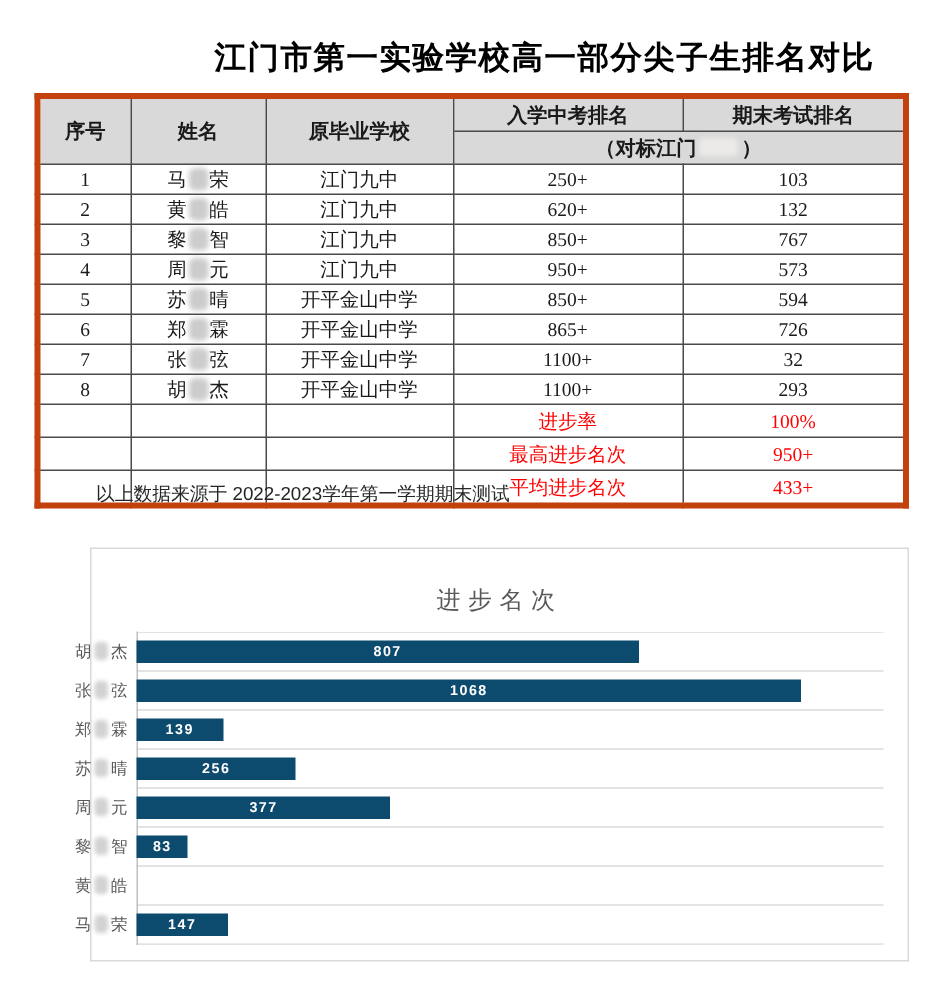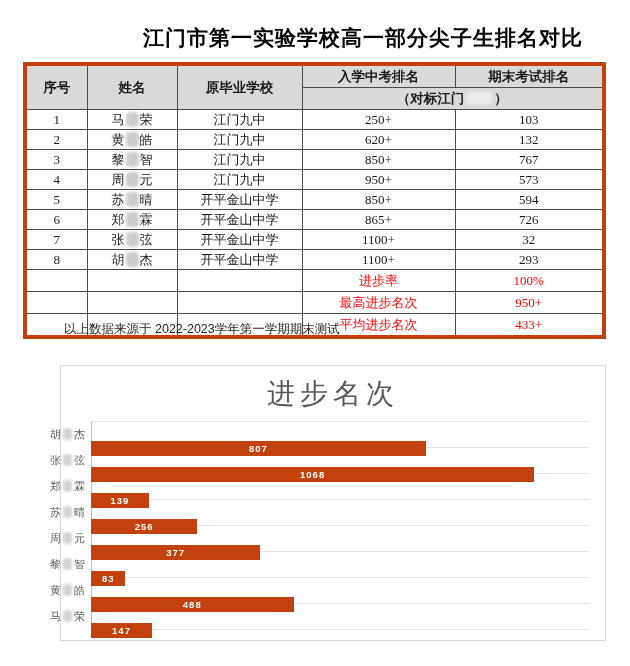--- a/index.html
+++ b/index.html
@@ -33,35 +33,35 @@
   .redact-ch{display:inline-block;width:9px;height:12px;background:#d2d2d2;border-radius:3px;
           filter:blur(1.4px);vertical-align:-2px;margin:0 2px;flex:0 0 auto;}
 
   
   .footnote{position:absolute;left:25px;top:321px;font-family:"Liberation Sans","DejaVu Sans",sans-serif;
             font-size:12.5px;color:#262626;padding-left:39px;}
 
   
   .chart{position:absolute;left:60px;top:365px;width:546px;height:276px;background:#ffffff;
          border:1px solid #d9d9d9;box-sizing:border-box;}
-  .chart-title{position:absolute;top:9px;left:0;width:100%;text-align:center;
+  .chart-title{position:absolute;top:24px;left:0;width:100%;text-align:center;
                font-family:"Liberation Sans","DejaVu Sans",sans-serif;
-               font-size:28px;color:#595959;letter-spacing:5px;}
+               font-size:16px;color:#595959;letter-spacing:5px;}
   .grid-overlay{position:absolute;left:30px;top:55px;width:498px;height:208px;
                 background:repeating-linear-gradient(to bottom,#e3e3e3 0 1px,transparent 1px 26px);
                 border-bottom:1px solid #e3e3e3;}
   .axis-line{position:absolute;left:30px;top:55px;width:1px;height:209px;background:#bfbfbf;}
   .rows{position:absolute;left:0;top:55px;width:528px;}
   .crow{display:flex;align-items:center;height:26px;position:relative;}
   .clabel{width:30px;flex:0 0 30px;box-sizing:border-box;padding-right:6px;
           display:flex;justify-content:flex-end;align-items:center;
           font-family:"Liberation Sans","DejaVu Sans",sans-serif;
           font-size:11px;color:#595959;white-space:nowrap;}
   .cbarwrap{flex:1 1 auto;position:relative;height:15px;}
-  .cbar{position:absolute;left:0;top:14px;height:15px;background:#c2410c;}
+  .cbar{position:absolute;left:0;top:0;height:15px;background:#0c4a6e;}
   .cval{position:absolute;left:0;top:0;width:100%;height:15px;line-height:15px;text-align:center;
         font-family:"Liberation Sans","DejaVu Sans",sans-serif;
         font-size:9.5px;font-weight:bold;color:#ffffff;letter-spacing:1px;}
 </style>
 </head>
 <body>
 
 <div class="page">
 
   <div class="doc-title">江门市第一实验学校高一部分尖子生排名对比</div>
@@ -252,25 +252,20 @@
             </div>
           </div>
       </div>
 
       <div class="crow">
         <div class="clabel">
             <span>黄</span>
             <span class="redact-ch"></span>
             <span>皓</span>
           </div>
-        <div class="cbarwrap">
-            <div class="cbar" style="width: 40.6667%;">
-              <span class="cval">488</span>
-            </div>
-          </div>
       </div>
 
       <div class="crow">
         <div class="clabel">
             <span>马</span>
             <span class="redact-ch"></span>
             <span>荣</span>
           </div>
         <div class="cbarwrap">
             <div class="cbar" style="width: 12.25%;">

